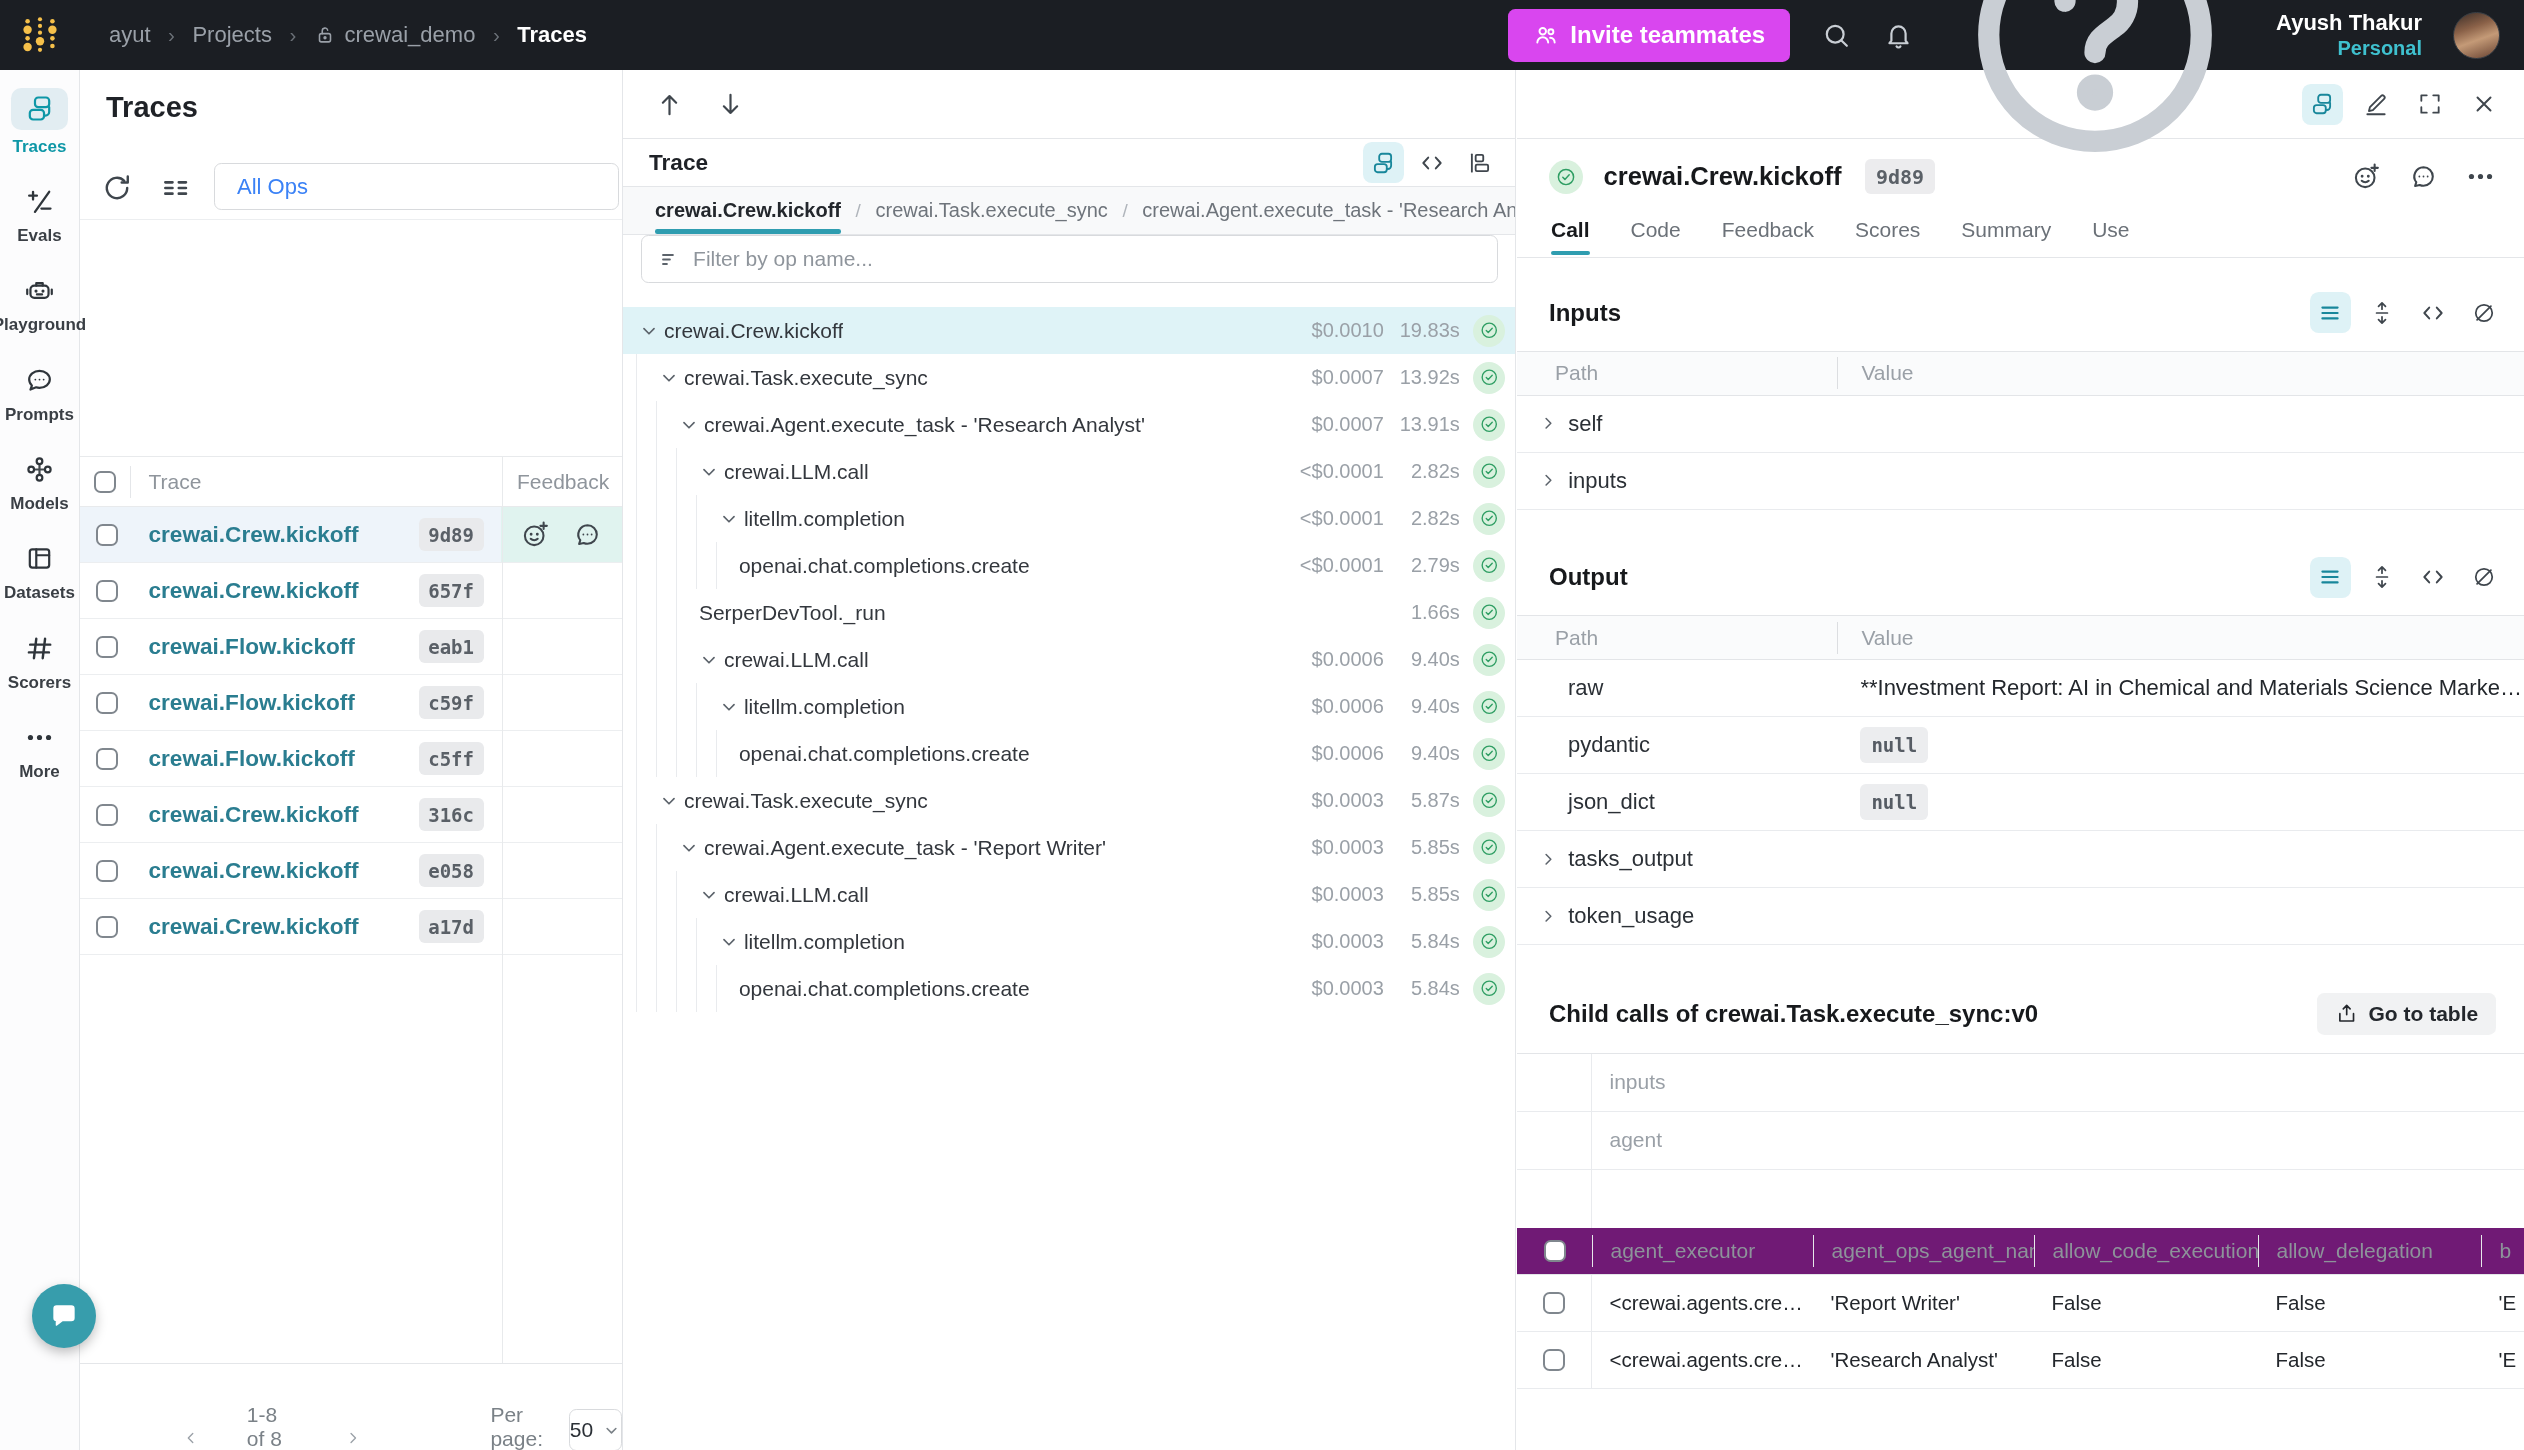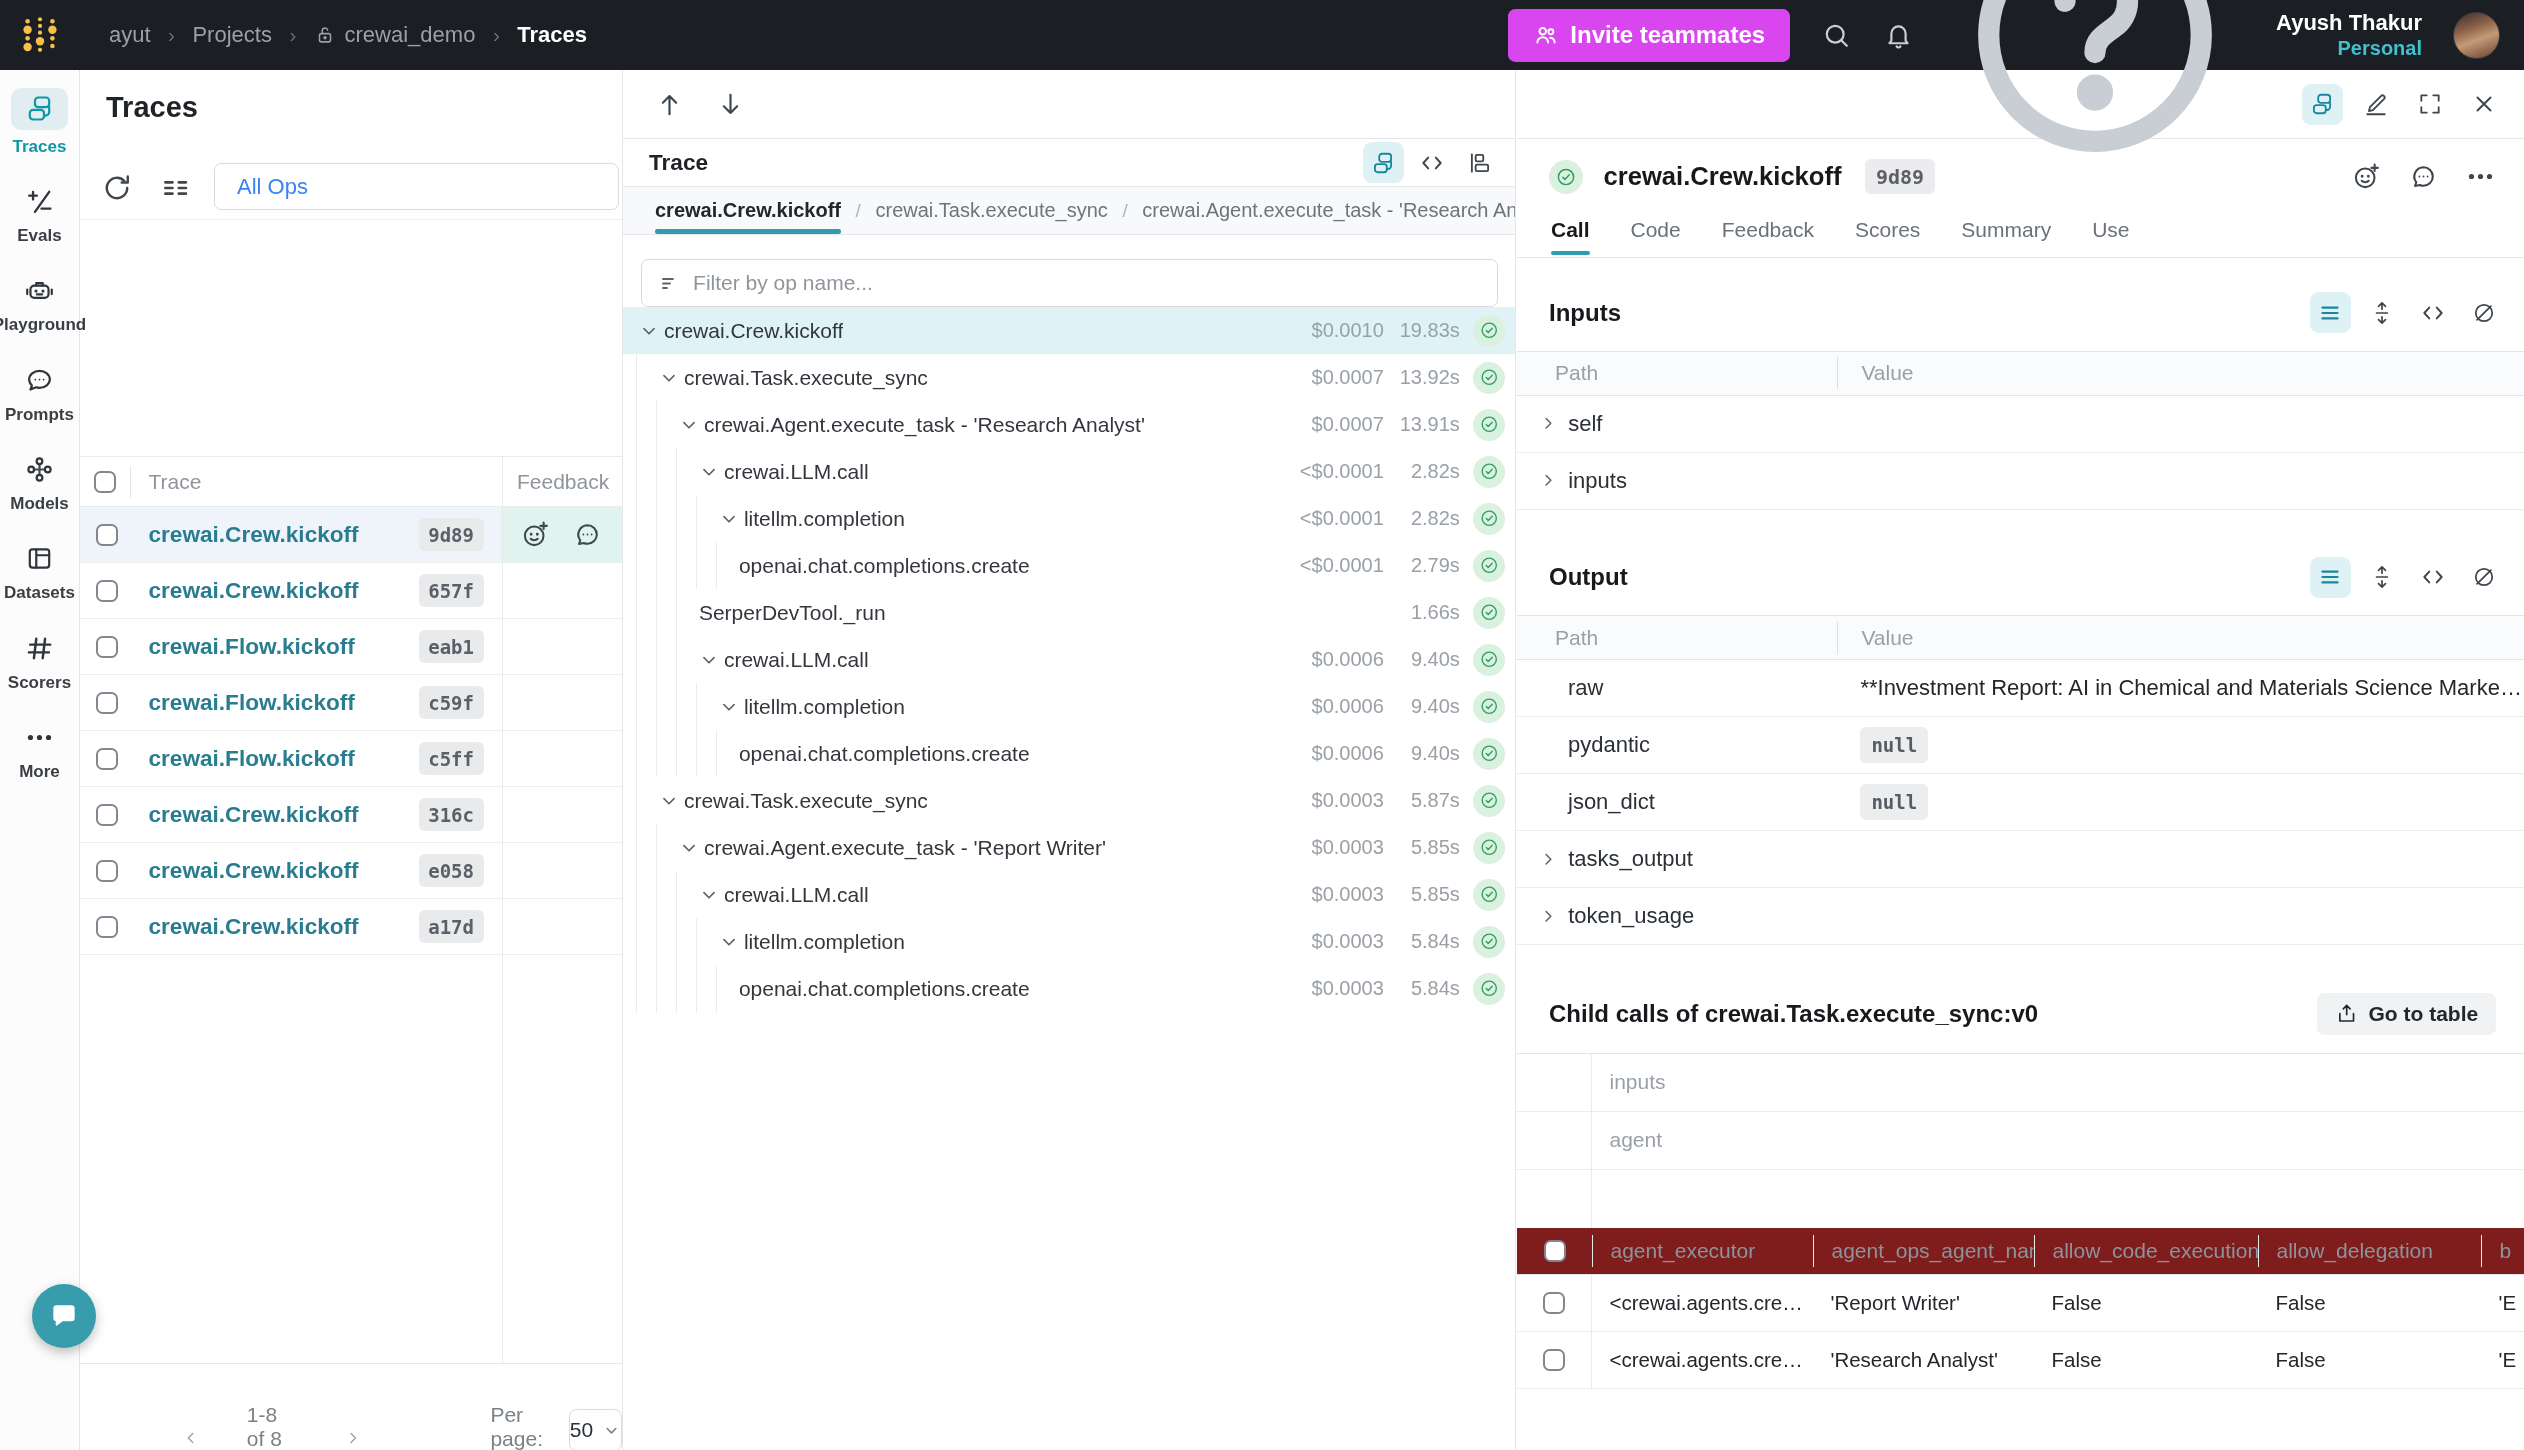--- a/index.html
+++ b/index.html
@@ -73,21 +73,21 @@
   .tree-header-label{font-size:22.6px;font-weight:700;color:#1f2227}
   .th-icons{margin-left:auto;display:flex;align-items:center;gap:7.3px}
   .igbtn{width:41px;height:41px;border-radius:8.8px;display:flex;align-items:center;justify-content:center;color:#3f464d;cursor:pointer}
   .igbtn.active{background:#def2f6;color:#18879b}
   .igbtn svg{width:26px;height:26px}
   .crumbs{height:48px;background:#f8f9fa;border-bottom:0.7px solid #e4e6e9;display:flex;align-items:center;padding:0 32px;white-space:nowrap;overflow:hidden}
   .crumb{position:relative;font-size:20px;color:#6e747b;padding:11.7px 0;cursor:pointer;flex:none}
   .crumb.active{color:#23272c;font-weight:700}
   .crumb.active::after{content:"";position:absolute;left:0;right:0;bottom:0;height:4.4px;border-radius:2.2px;background:#2f9db0}
   .crumb-sep{color:#b0b5bb;margin:0 14.6px;font-size:19px;flex:none}
-  .filter-row{height:72px;display:flex;align-items:flex-end;padding:0 17.5px}
+  .filter-row{height:72px;display:flex;align-items:flex-start;padding:0 17.5px}
   .filter-box{width:100%;height:48px;border:0.7px solid #d8dadd;border-radius:7.3px;display:flex;align-items:center;gap:11.7px;padding:0 16px}
   .filter-box .icon{width:25px;height:25px;color:#5c636b}
   .filter-input{border:none;outline:none;font-size:21px;color:#23272c;width:100%;font-family:"Liberation Sans",sans-serif}
   .filter-input::placeholder{color:#8f959c}
   #tree-rows{width:100%}
   .trrow{display:flex;align-items:center;height:47px;padding:0 10.2px 0 13px;cursor:pointer}
   .trrow.sel{background:#dff3f7}
   .trleft{display:flex;align-items:center;height:100%;overflow:hidden;flex:1}
   .guide{width:20px;height:100%;border-left:0.7px solid #e9ebee;flex:none}
   .chev{width:22px;height:22px;color:#5c636b;flex:none;margin:0 4.4px 0 1.5px;cursor:pointer}
@@ -135,21 +135,21 @@
   .kv-value{padding-left:23.4px;overflow:hidden;display:flex;align-items:center}
   .kvtext{font-size:22px;color:#23272c;white-space:nowrap;overflow:hidden;text-overflow:ellipsis;width:100%}
   .nullpill{font-family:"DejaVu Sans Mono",monospace;font-size:19px;font-weight:700;background:#ecedef;color:#565c64;padding:6.6px 11px;border-radius:5.8px}
   .gt-btn{display:flex;align-items:center;gap:10.2px;background:#f1f2f3;border-radius:7.3px;height:42px;padding:0 17.5px;font-size:21px;font-weight:600;color:#23272c;cursor:pointer;margin-right:8.8px}
   .gt-btn .icon{width:23.4px;height:23.4px}
   .cc-table{border-top:0.7px solid #e3e5e8}
   .cc-group{display:grid;grid-template-columns:75px 1fr;height:58px;align-items:center;border-bottom:0.7px solid #e9ebee}
   .cc-empty{display:grid;grid-template-columns:75px 1fr;height:58px}
   .cc-cbx-col{height:100%;border-right:0.7px solid #e9ebee}
   .cc-group-label{padding-left:17.5px;font-size:21px;color:#9aa0a7}
-  .cc-hrow{display:grid;grid-template-columns:75px 221px 221px 224px 223px 45px;height:47px;background:#7f1d1d;border-bottom:0.7px solid #e3e5e8;align-items:center;font-size:21px;color:#8d939a}
+  .cc-hrow{display:grid;grid-template-columns:75px 221px 221px 224px 223px 45px;height:47px;background:#701a75;border-bottom:0.7px solid #e3e5e8;align-items:center;font-size:21px;color:#8d939a}
   .cc-hcell{padding-left:17.5px;white-space:nowrap;overflow:hidden;border-left:0.7px solid #e6e8ea;height:32px;display:flex;align-items:center}
   .cc-hcbx{display:flex;align-items:center;justify-content:center}
   .cc-row{display:grid;grid-template-columns:75px 221px 221px 224px 223px 45px;height:57px;align-items:center;border-bottom:0.7px solid #e9ebee;font-size:20.5px;color:#23272c}
   .cc-cell{padding-left:17.5px;white-space:nowrap;overflow:hidden}
   .cc-rcbx{display:flex;align-items:center;justify-content:center;height:100%;border-right:0.7px solid #e9ebee}
 </style>
 </head>
 <body>
 
 <div id="app">

